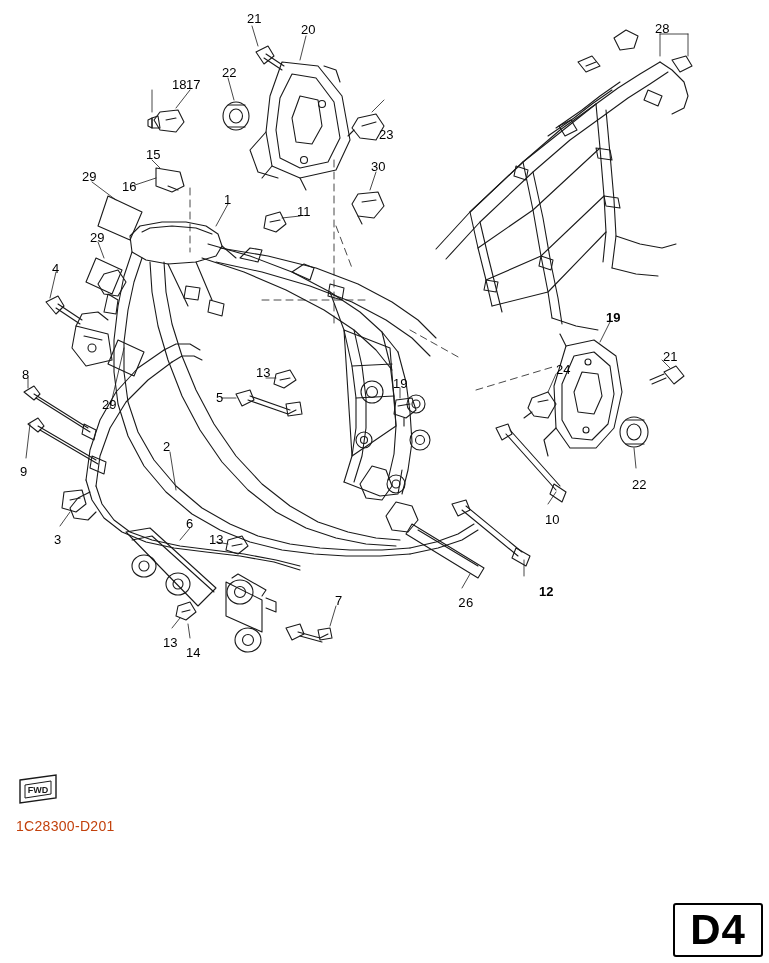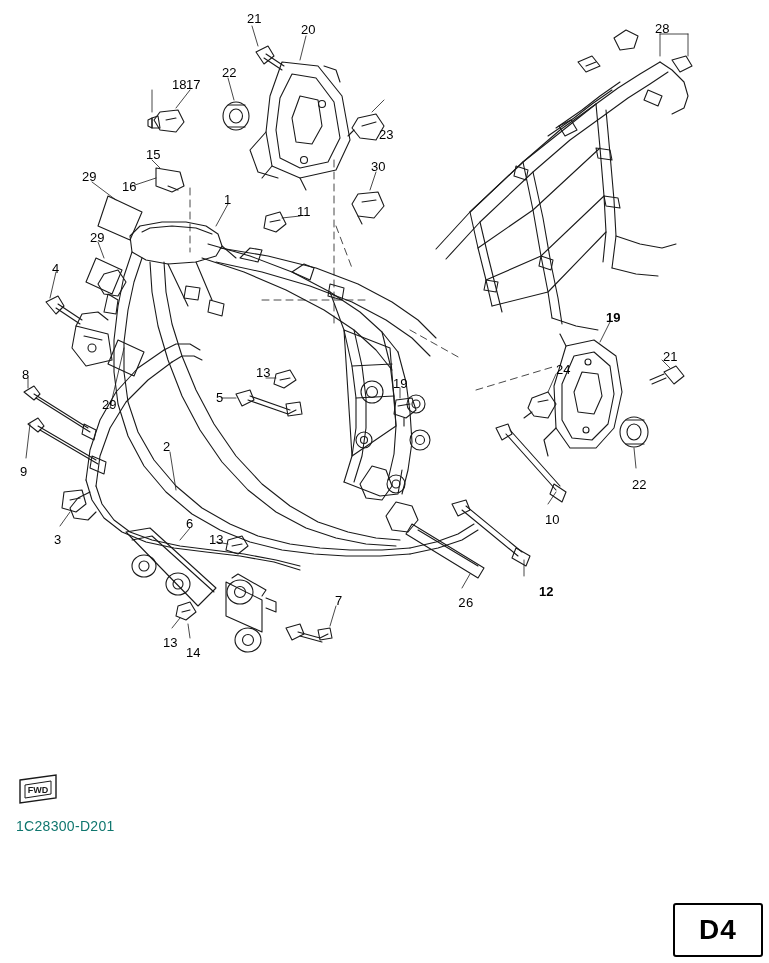--- a/index.html
+++ b/index.html
@@ -34,21 +34,21 @@
     white-space: nowrap;
     line-height: 1;
   }
   .partcode {
     position: absolute;
     left: 16px;
     top: 818px;
     font-family: "Liberation Sans", sans-serif;
     font-size: 14px;
     letter-spacing: 0.3px;
-    color: #0f766e;
+    color: #c2410c;
   }
   .fwd-box {
     position: absolute;
     left: 16px;
     top: 772px;
     width: 44px;
     height: 34px;
   }
   .page-badge {
     position: absolute;
@@ -58,21 +58,21 @@
     height: 50px;
     border: 2px solid #000;
     border-radius: 3px;
     background: #fff;
     display: flex;
     align-items: center;
     justify-content: center;
   }
   .page-badge span {
     font-family: "Liberation Sans", sans-serif;
-    font-size: 28px;
+    font-size: 42px;
     font-weight: bold;
     letter-spacing: 1px;
     color: #000;
     text-align: center;
   }
 </style>
 </head>
 <body>
 
 <div id="sheet">

